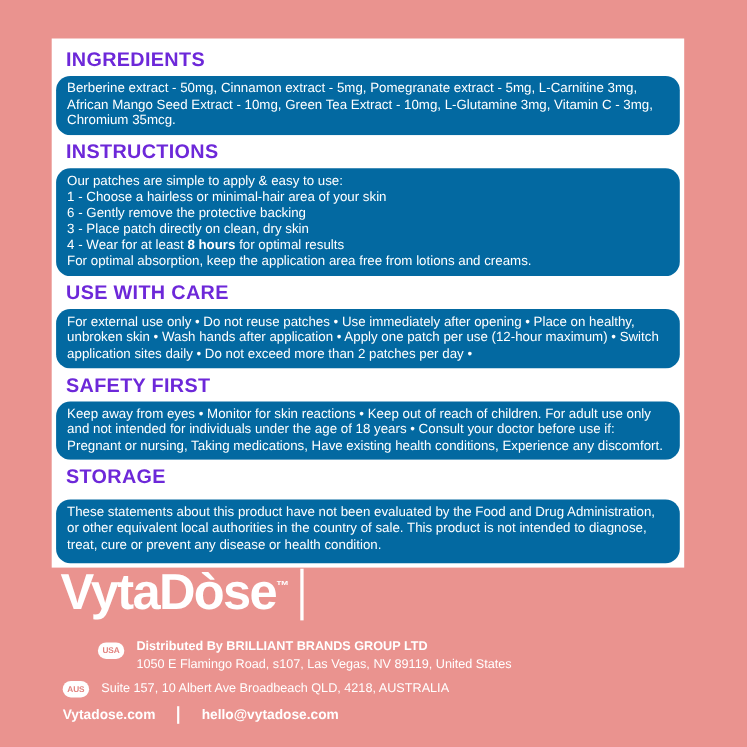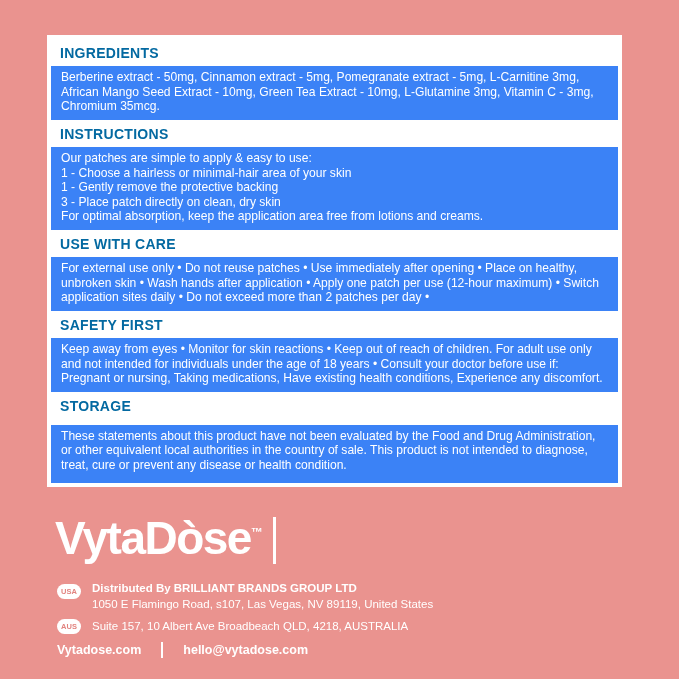--- a/index.html
+++ b/index.html
@@ -15,31 +15,32 @@
     position:absolute;
     left:47px; top:35px; width:575px;
     background:#ffffff;
     padding:4px;
   }
   .sec-header {
     background:#ffffff;
     padding:5px 8px 4px 9px;
   }
   .sec-title {
-    color:#0369a1;
+    color:#6d28d9;
     font-weight:bold;
-    font-size:14px;
+    font-size:18px;
     letter-spacing:0.3px;
   }
   .sec-body {
-    background:#3b82f6;
+    background:#0369a1;
     color:#ffffff;
     font-size:12.1px;
     line-height:1.21;
     padding:4px 10px 6px 10px;
+    border-radius:13px;
   }
   .sec-body .ln { display:block; }
   .bold { font-weight:bold; }
   .disclaimer {
     margin-top:6px;
     padding-bottom:10px;
   }
   .logo-row {
     position:absolute;
     left:55px; top:512px;
@@ -69,21 +70,21 @@
     background:#ffffff;
     color:#e2837f;
     border-radius:8px;
     font-size:7.5px;
     font-weight:bold;
     padding:3px 4px;
     min-width:24px;
     text-align:center;
     flex:none;
   }
-  .dist-usa .badge { margin-top:3px; }
+  .dist-usa .badge { margin-top:3px;margin-left:32px; }
   .dist-line1 { font-weight:bold; font-size:11.5px; line-height:1.35; }
   .dist-line2 { font-size:11.5px; line-height:1.35; }
   .dist-aus .dist-line2 { font-size:11.5px; }
   .footer-row {
     position:absolute;
     left:57px; top:642px;
     display:flex; align-items:center; gap:20px;
     color:#ffffff;
   }
   .footer-text { font-size:12.5px; font-weight:bold; }
@@ -102,22 +103,23 @@
     <div class="sec-body">
       <span>Berberine extract - 50mg, Cinnamon extract - 5mg, Pomegranate extract - 5mg, L-Carnitine 3mg, African Mango Seed Extract - 10mg, Green Tea Extract - 10mg, L-Glutamine 3mg, Vitamin C - 3mg, Chromium 35mcg.</span>
     </div>
 
     <div class="sec-header">
       <span class="sec-title">INSTRUCTIONS</span>
     </div>
     <div class="sec-body">
       <span class="ln">Our patches are simple to apply &amp; easy to use:</span>
       <span class="ln">1 - Choose a hairless or minimal-hair area of your skin</span>
-      <span class="ln">1 - Gently remove the protective backing</span>
+      <span class="ln">6 - Gently remove the protective backing</span>
       <span class="ln">3 - Place patch directly on clean, dry skin</span>
+      <span class="ln"><span>4 - Wear for at least </span><span class="bold">8 hours</span><span> for optimal results</span></span>
       <span class="ln">For optimal absorption, keep the application area free from lotions and creams.</span>
     </div>
 
     <div class="sec-header">
       <span class="sec-title">USE WITH CARE</span>
     </div>
     <div class="sec-body">
       <span>For external use only • Do not reuse patches • Use immediately after opening • Place on healthy, unbroken skin • Wash hands after application • Apply one patch per use (12-hour maximum) • Switch application sites daily • Do not exceed more than 2 patches per day •</span>
     </div>
 

